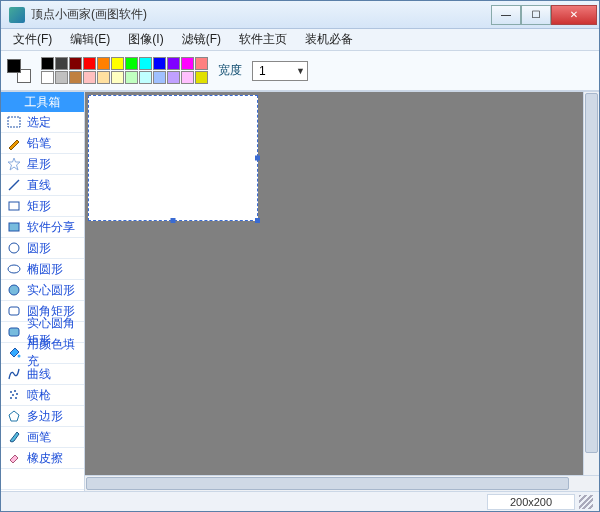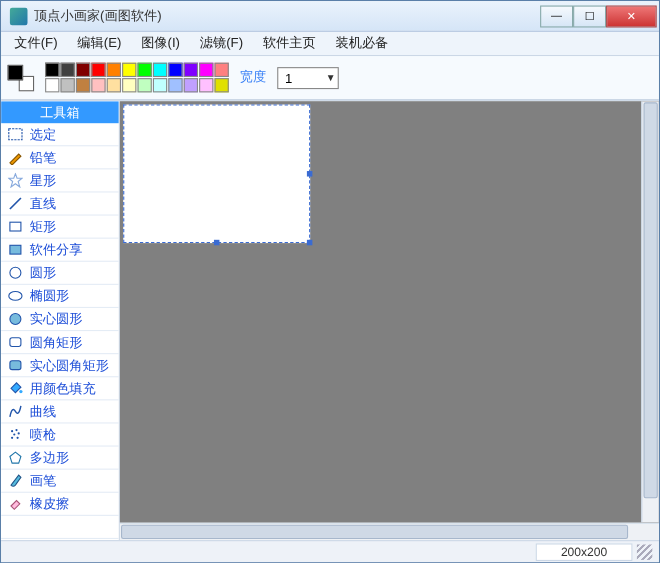--- a/index.html
+++ b/index.html
@@ -13,25 +13,25 @@
 .wbtn.close { width: 46px; background: linear-gradient(#e77,#c33); color: #fff; border-color: #a44; }
 .menubar { height: 22px; background: #eef4fb; display: flex; align-items: center; padding: 0 4px; gap: 2px; border-bottom: 1px solid #cbd7e6; }
 .menuitem { padding: 2px 8px; cursor: pointer; color: #222; }
 .toolbar { height: 40px; background: #f6fafe; border-bottom: 1px solid #cbd7e6; display: flex; align-items: center; padding: 2px 6px; gap: 10px; }
 .fgbg { position: relative; width: 24px; height: 24px; }
 .fgbg .bg { position: absolute; right: 0; bottom: 0; width: 14px; height: 14px; background: #fff; border: 1px solid #666; }
 .fgbg .fg { position: absolute; left: 0; top: 0; width: 14px; height: 14px; background: #000; border: 1px solid #666; }
 .palette { display: flex; flex-direction: column; gap: 1px; }
 .palrow { display: flex; gap: 1px; }
 .swatch { width: 13px; height: 13px; border: 1px solid #888; cursor: pointer; }
-.widthlbl { color: #3b82f6; }
+.widthlbl { color: #0c4a6e; }
 .widthsel { width: 56px; height: 20px; border: 1px solid #888; background: #fff; display: flex; align-items: center; justify-content: space-between; padding: 0 2px 0 6px; cursor: pointer; }
 .widthsel .arrow { font-size: 9px; color: #333; }
 .workspace { flex: 1; display: flex; min-height: 0; background: #fff; border-top: 1px solid #cbd7e6; }
-.sidebar { width: 108px; background: #fff; border-right: 1px solid #cbd7e6; overflow-y: auto; }
+.sidebar { width: 84px; background: #fff; border-right: 1px solid #cbd7e6; overflow-y: auto; }
 .tool-hdr { background: #3399ff; color: #fff; height: 20px; display: flex; align-items: center; justify-content: center; font-size: 12px; }
 .tool { height: 21px; display: flex; align-items: center; gap: 6px; padding: 0 6px; border-bottom: 1px solid #e4ecf5; cursor: pointer; }
 .tico { width: 14px; height: 14px; display: flex; align-items: center; justify-content: center; color: #2a5; font-size: 11px; }
 .tico svg { width: 14px; height: 14px; }
 .tlabel { color: #1d4ed8; font-size: 12px; }
 .canvaswrap { flex: 1; display: flex; flex-direction: column; min-width: 0; }
 .canvasarea { flex: 1; background: #808080; position: relative; overflow: hidden; }
 .canvas { position: absolute; left: 3px; top: 3px; width: 170px; height: 126px; background: #fff; border: 1px dashed #3a6bd2; }
 .handle { position: absolute; width: 5px; height: 5px; background: #3a6bd2; }
 .h-r { right: -3px; top: 50%; transform: translateY(-50%); }

